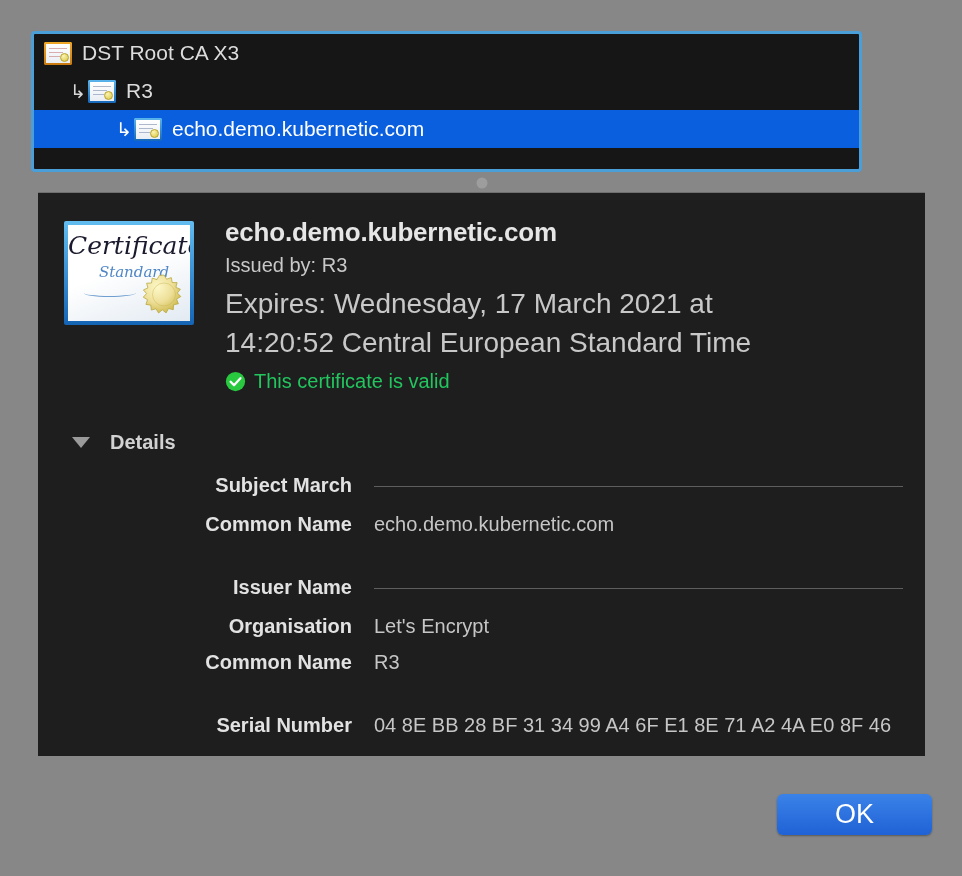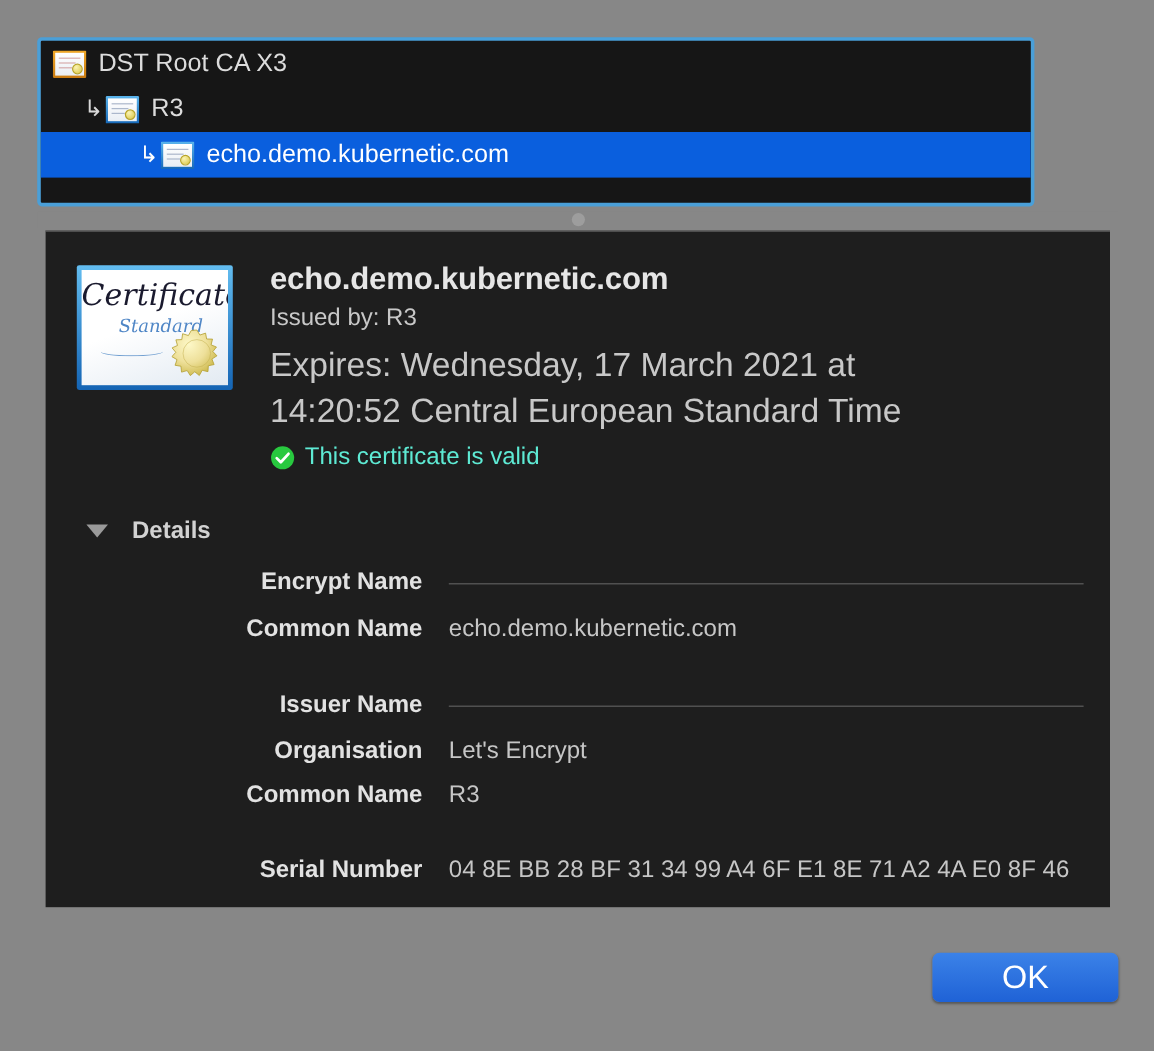--- a/index.html
+++ b/index.html
@@ -249,21 +249,21 @@
     margin-top: 7px;
   }
   .valid-badge {
     width: 21px;
     height: 21px;
     flex: none;
     margin-right: 8px;
   }
   .cert-validity .valid-text {
     font-size: 20px;
-    color: #5eead4;
+    color: #22c55e;
   }
 
   
   .details-header {
     display: flex;
     align-items: center;
     margin-top: 38px;
     margin-left: 8px;
   }
   .disclosure-tri {
@@ -423,21 +423,21 @@
         </div>
       </div>
 
       <div class="details-header">
         <span class="disclosure-tri"></span>
         <span class="details-header-label">Details</span>
       </div>
 
       <div class="fields" id="fields-list">
           <div class="field-row section">
-            <div class="field-label">Encrypt Name</div>
+            <div class="field-label">Subject March</div>
             <div class="field-rule"></div>
           </div>
           <div class="field-row">
             <div class="field-label">Common Name</div>
             <div class="field-value">echo.demo.kubernetic.com</div>
           </div>
           <div class="field-row section spacer-before">
             <div class="field-label">Issuer Name</div>
             <div class="field-rule"></div>
           </div>

